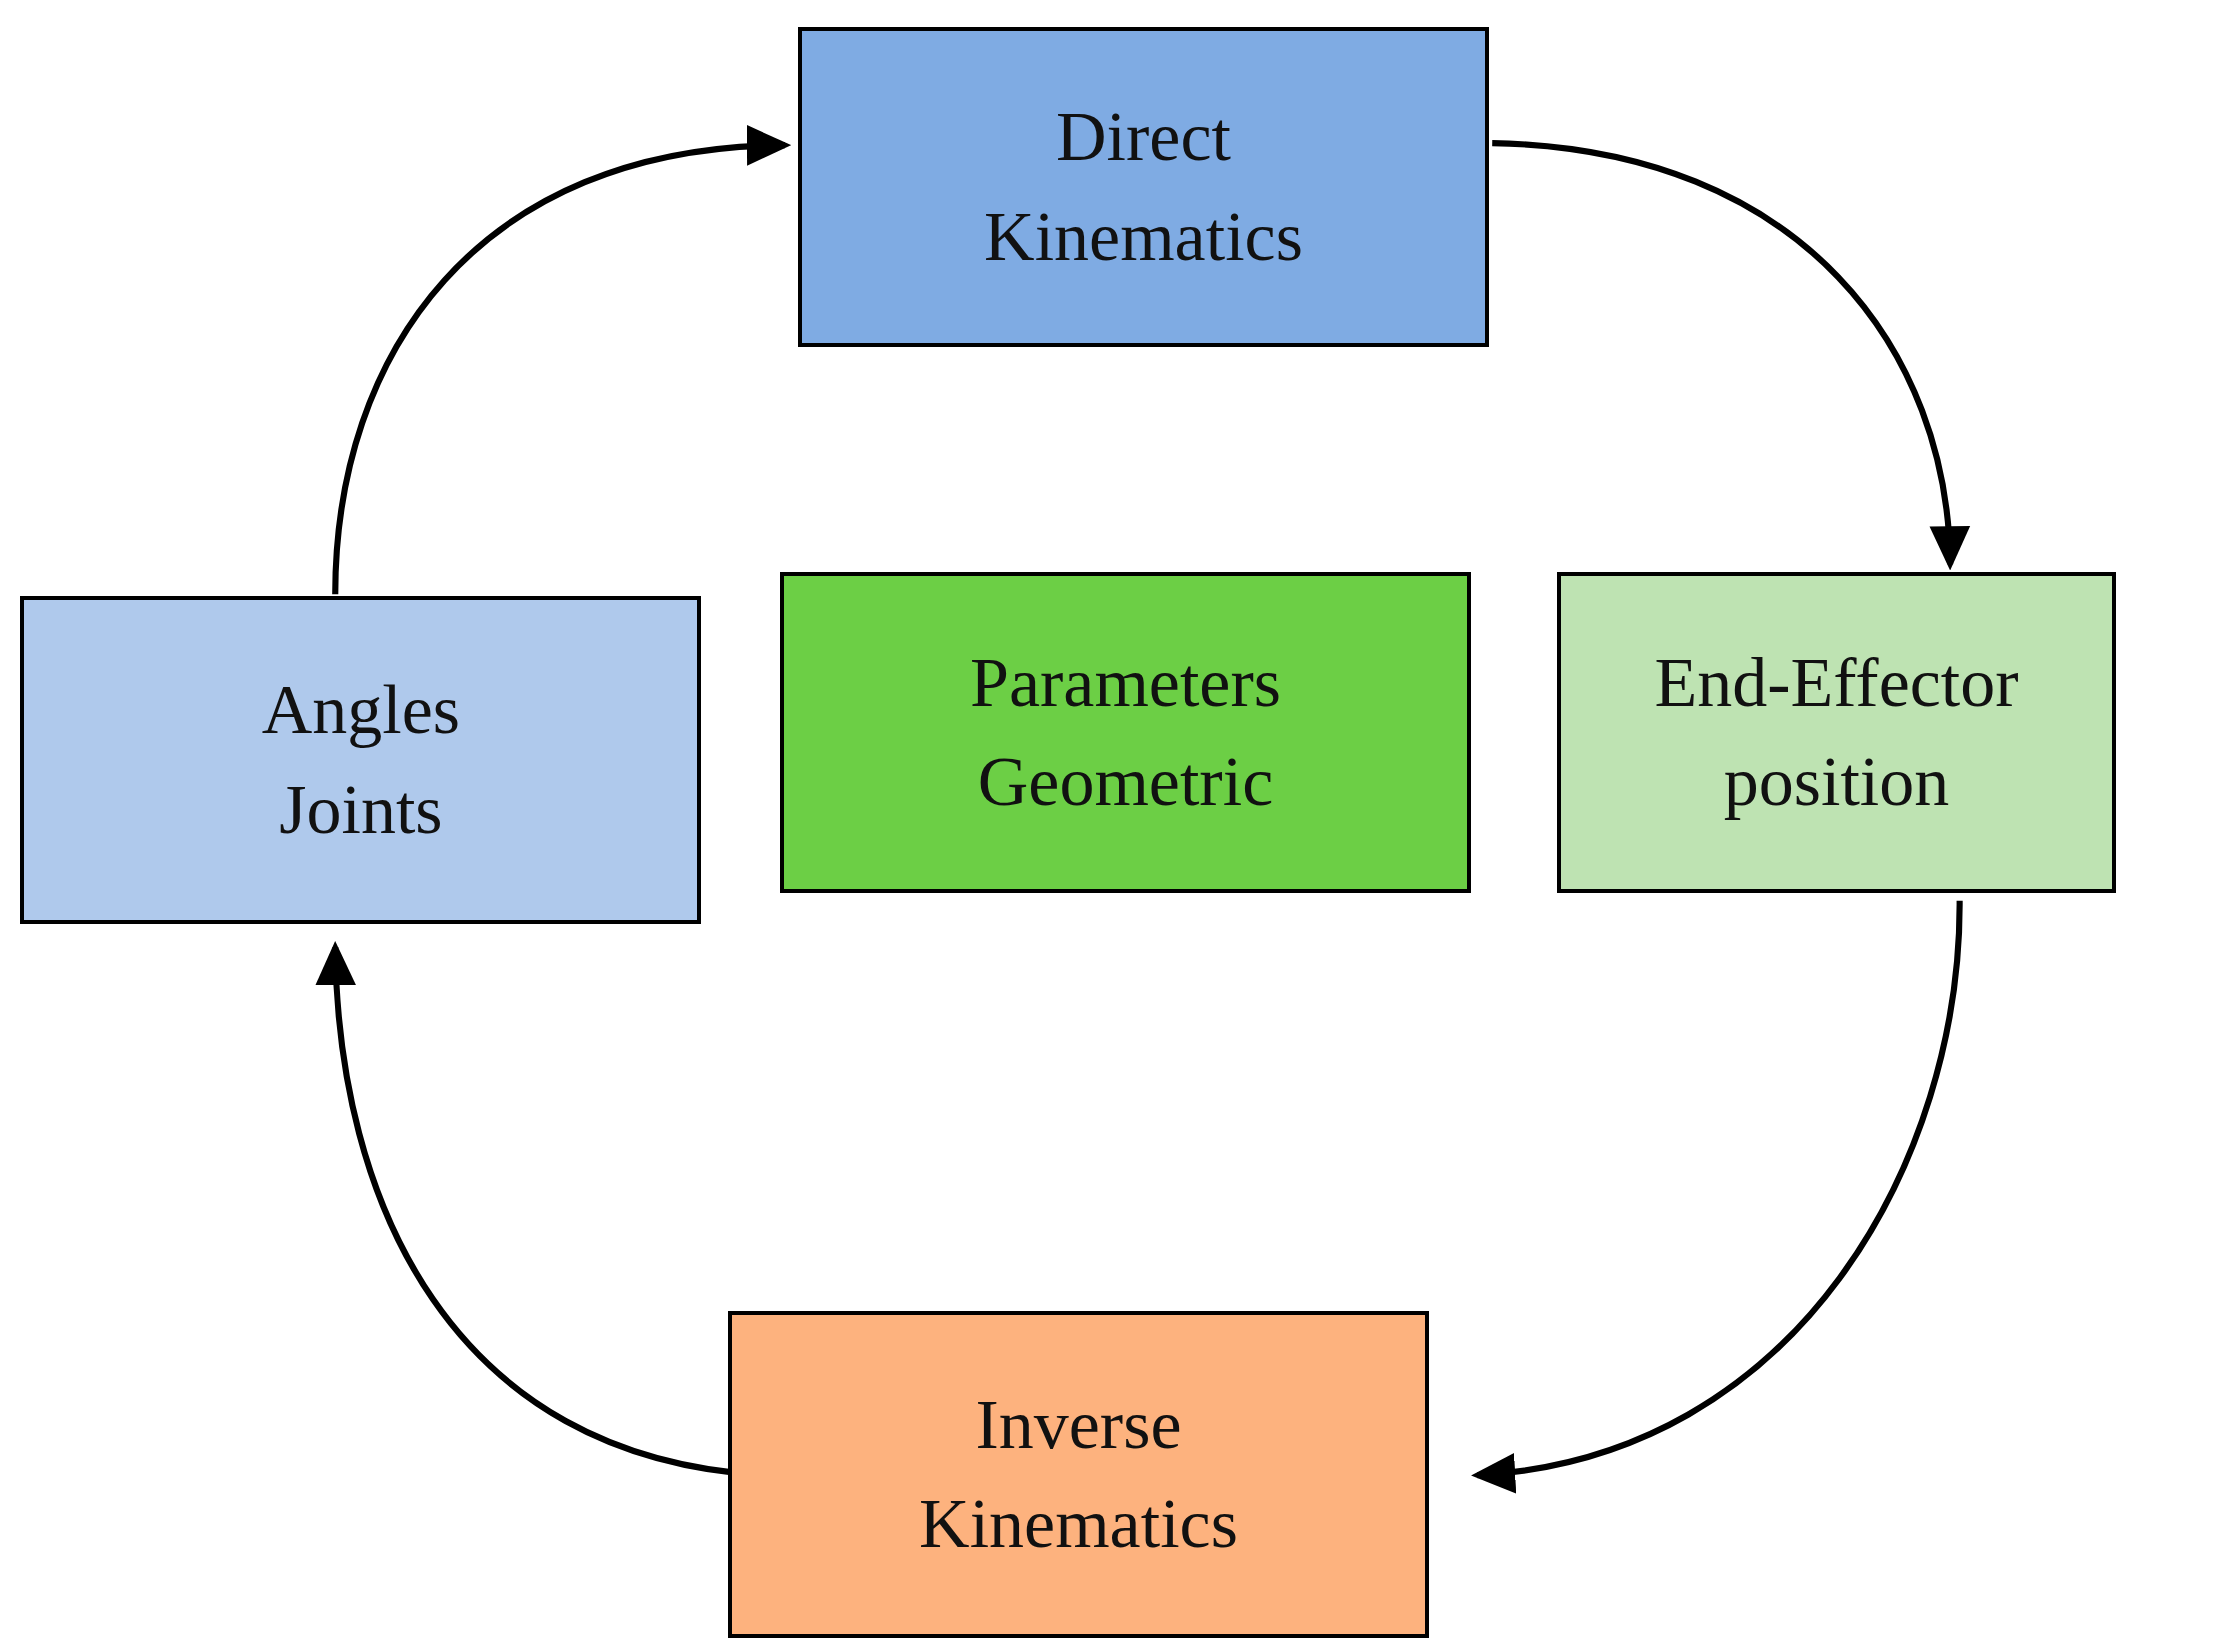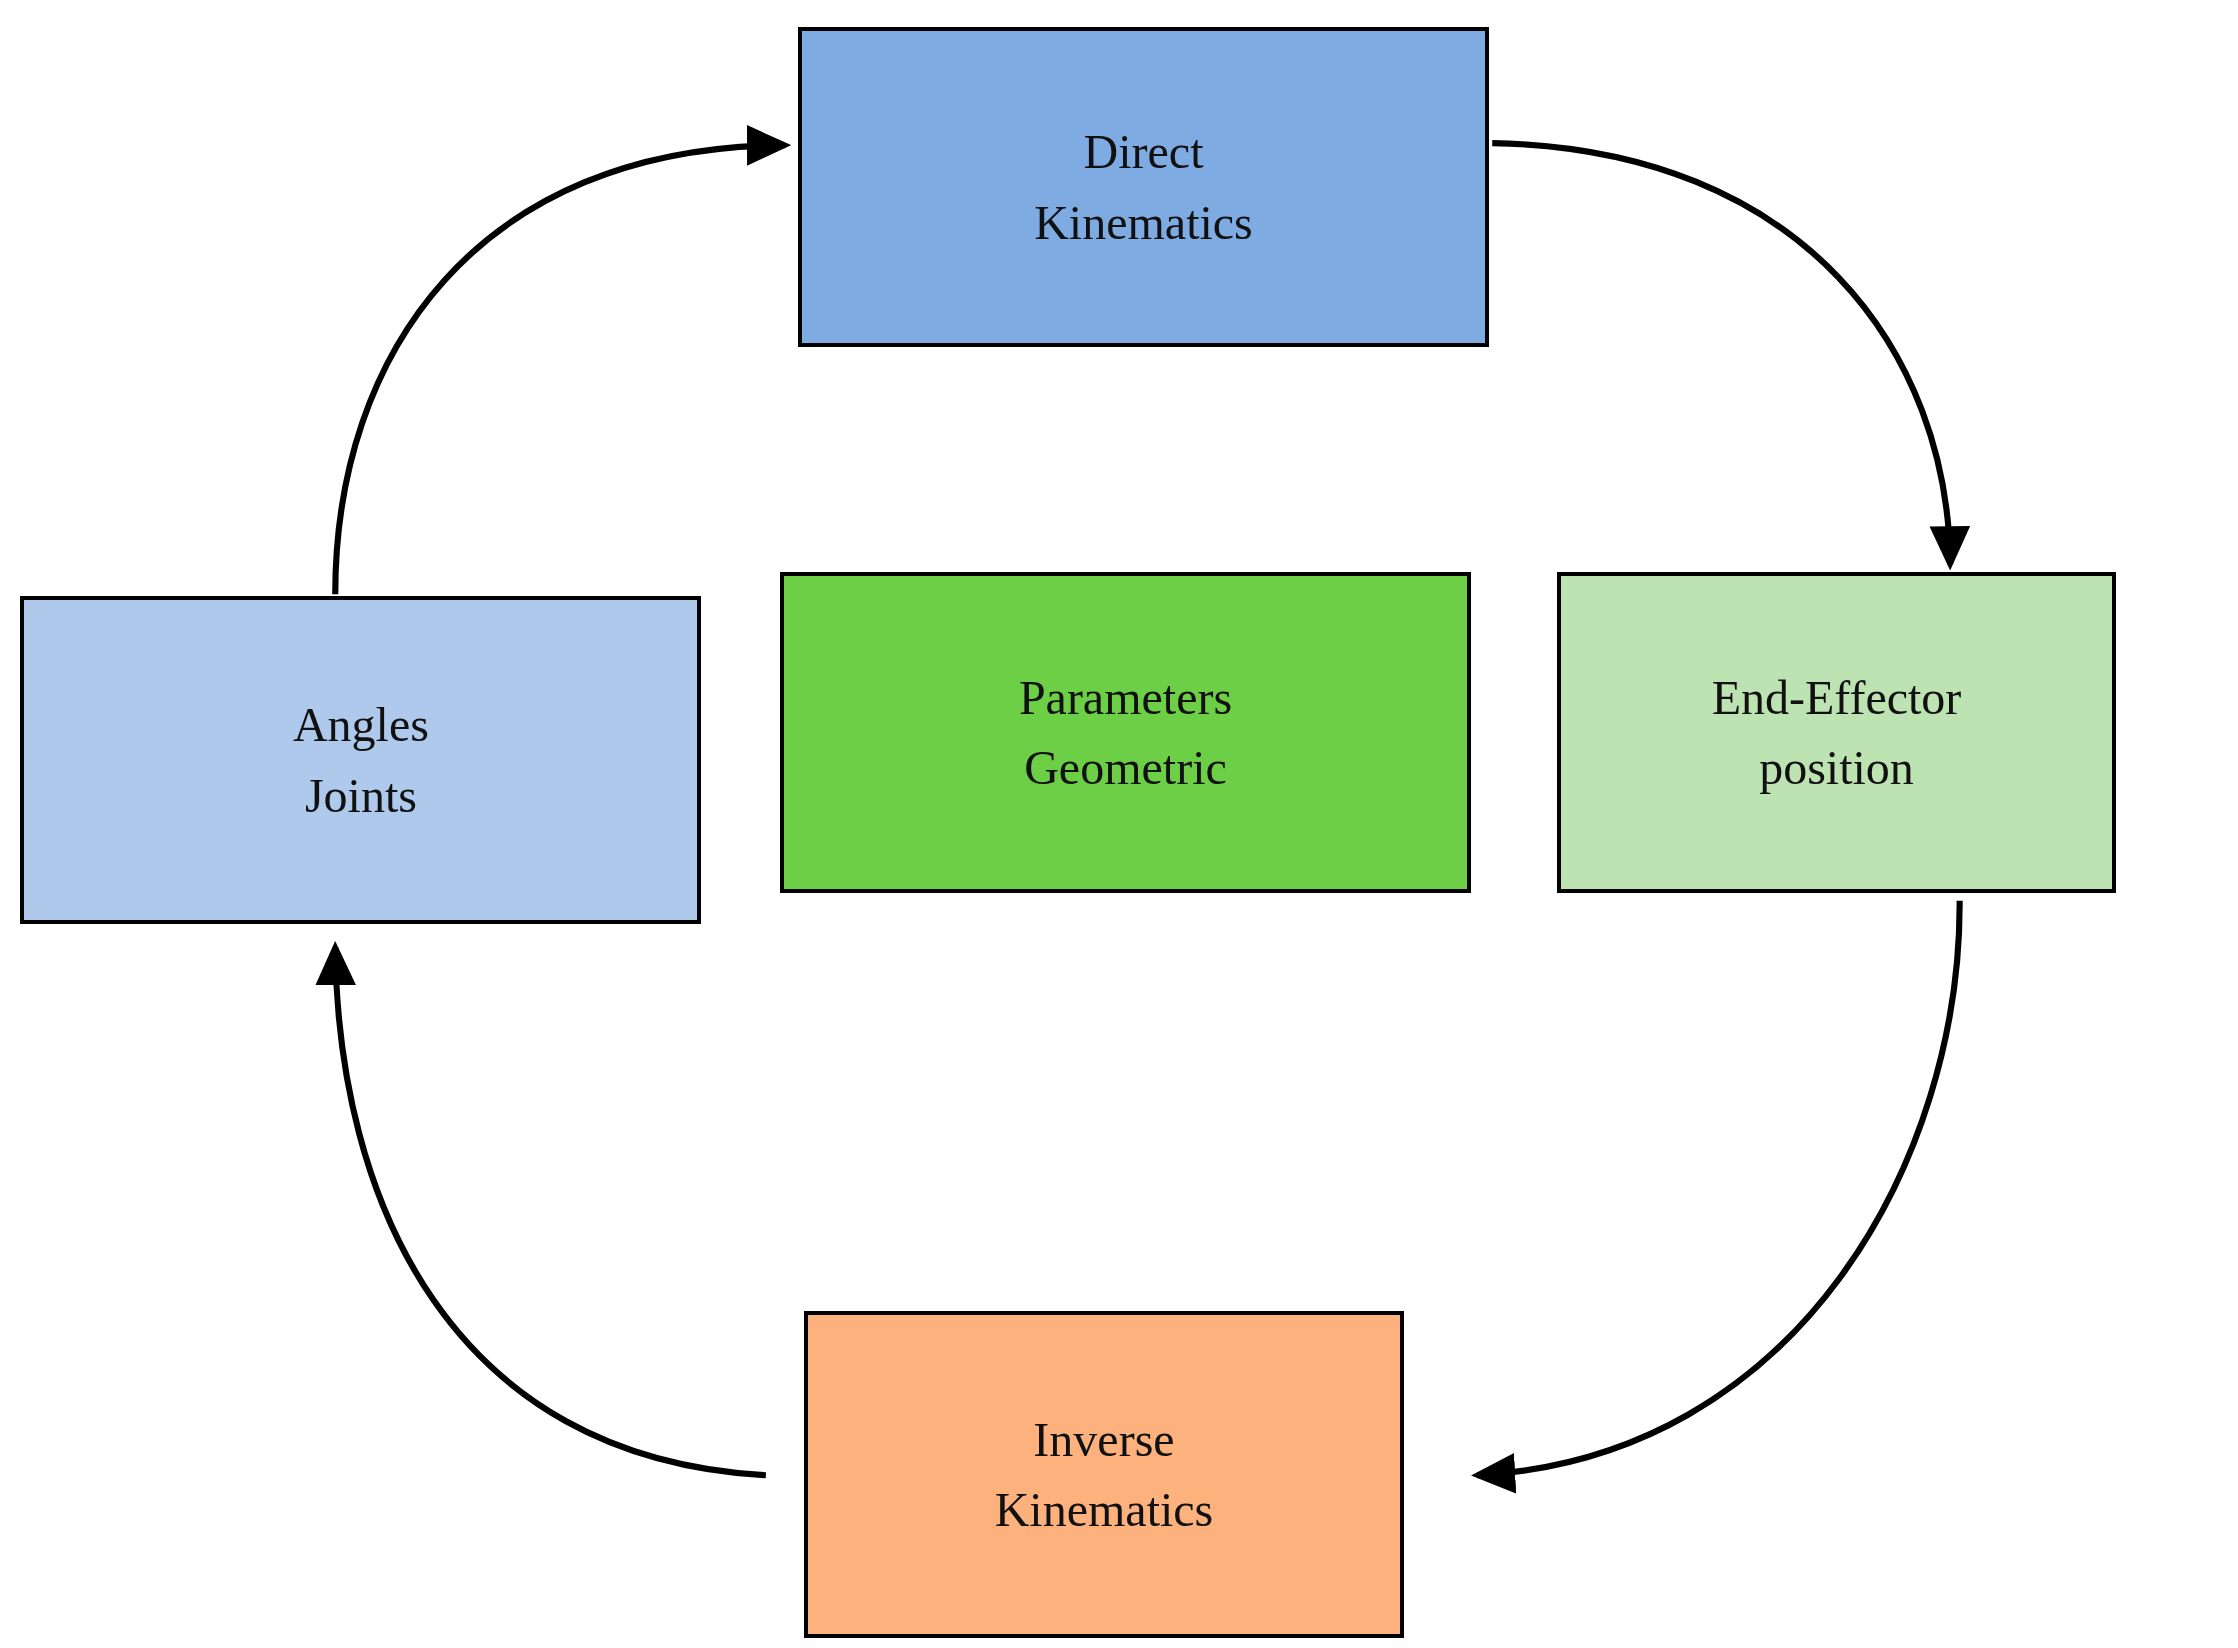--- a/index.html
+++ b/index.html
@@ -19,21 +19,21 @@
     position: absolute;
     box-sizing: border-box;
     border: 4.8px solid #000000;
     display: flex;
     flex-direction: column;
     align-items: center;
     justify-content: center;
     text-align: center;
     color: #111111;
     line-height: 1.32;
-    font-size: 48px;
+    font-size: 70px;
     letter-spacing: 0px;
   }
   .node .line {
     display: block;
     white-space: nowrap;
   }
   .node .line + .line {
     margin-top: 7px;
   }
   #edges {
@@ -42,21 +42,21 @@
     top: 0;
     width: 2239px;
     height: 1649px;
     pointer-events: none;
   }
   
   #node-direct-kinematics { left: 798px; top: 27px;  width: 691px; height: 320px; }
   #node-joints-angles     { left: 20.4px;   top: 596px; width: 681px; height: 328px; }
   #node-geometric-params  { left: 780px; top: 572px; width: 691px; height: 321px; }
   #node-end-effector      { left: 1557px; top: 572px; width: 559px;  height: 321px; }
-  #node-inverse-kinematics{ left: 804px; top: 1311px;width: 600px; height: 327px; }
+  #node-inverse-kinematics{ left: 728px; top: 1311px;width: 701px; height: 327px; }
 </style>
 </head>
 <body>
 
 <div id="canvas" style="background: rgb(255, 255, 255);">
 
   <svg id="edges" viewBox="0 0 3286 2420" width="2239" height="1649" xmlns="http://www.w3.org/2000/svg">
     <defs>
       <marker id="ah" viewBox="0 0 10 10" refX="8.6" refY="5" markerWidth="7.2" markerHeight="7.2" orient="auto-start-reverse" markerUnits="strokeWidth">
         <path d="M 0 0.4 L 10 5 L 0 9.6 z" fill="#000000"></path>

